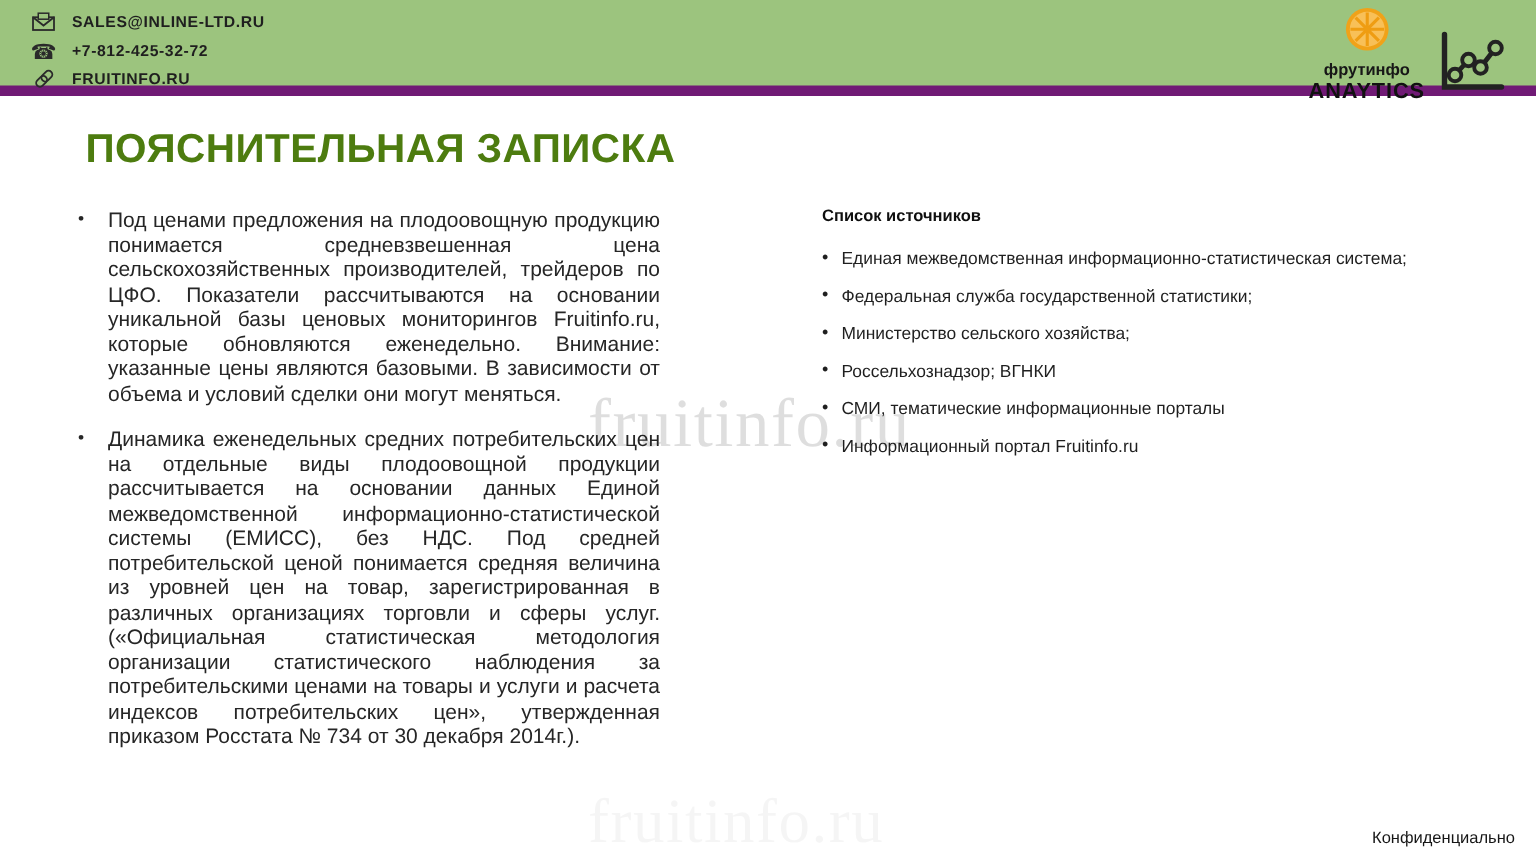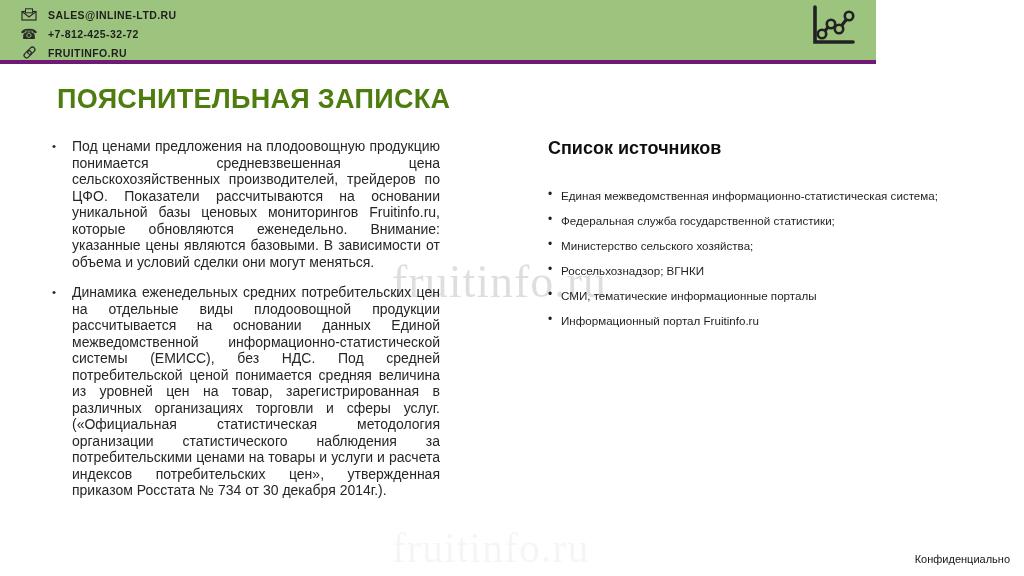--- a/index.html
+++ b/index.html
@@ -7,23 +7,23 @@
   body {
     font-family:"Liberation Sans", sans-serif;
     background:#ffffff;
     position:relative;
     overflow:hidden;
     color:#262626;
   }
 
   
   .header {
-    position:absolute; top:0; left:0; width:876px; height:64px;
+    position:absolute; top:0; left:0; width:1024px; height:64px;
     background:#9cc47e;
-    border-bottom:4px solid #701a75;
+    border-bottom:7px solid #701a75;
     z-index:3;
   }
   .contacts { position:absolute; top:5px; left:18px; }
   .contact-row { display:flex; align-items:center; height:19px; }
   .contact-icon {
     width:22px; text-align:center; font-size:14px; color:#2a2a2a;
     display:inline-flex; align-items:center; justify-content:center;
   }
   .contact-label {
     margin-left:8px; font-size:10.5px; font-weight:700; color:#1f1f1f;
@@ -52,21 +52,21 @@
     font-size:14px; line-height:16.5px; text-align:justify;
     color:#262626; margin-bottom:14px;
   }
   .note-item::before {
     content:"\2022"; position:absolute; left:4px; top:0;
     font-size:11.6px; color:#262626;
   }
 
   
   .sources { position:absolute; left:548px; top:138px; width:452px; z-index:2; }
-  .sources-heading { font-size:18px; font-weight:700; color:#0f0f0f; margin-bottom:30px; }
+  .sources-heading { font-size:11px; font-weight:700; color:#0f0f0f; margin-bottom:16px; }
   .source-item {
     position:relative; padding-left:13px;
     font-size:11.6px; line-height:13px; color:#1f1f1f; margin-bottom:12px;
   }
   .source-item::before {
     content:"\2022"; position:absolute; left:0; top:-1px;
     font-size:12px; color:#1f1f1f;
   }
 
   
@@ -113,20 +113,37 @@
             <rect x="1.5" y="8" width="13" height="8" rx="4"></rect>
             <rect x="9.5" y="8" width="13" height="8" rx="4"></rect>
           </g>
         </svg>
       </span>
       <span class="contact-label">FRUITINFO.RU</span>
     </div>
   </div>
 
   <div class="logo">
+    <div class="logo-left">
+      <span>
+        <svg width="31" height="31" viewBox="0 0 36 36">
+          <circle cx="18" cy="18" r="16.5" fill="#f0a219"></circle>
+          <circle cx="18" cy="18" r="13.5" fill="#f8c058"></circle>
+          <g stroke="#ef9d12" stroke-width="2.4">
+            <line x1="18" y1="5" x2="18" y2="31"></line>
+            <line x1="5" y1="18" x2="31" y2="18"></line>
+            <line x1="9" y1="9" x2="27" y2="27"></line>
+            <line x1="27" y1="9" x2="9" y2="27"></line>
+          </g>
+          <circle cx="18" cy="18" r="2.6" fill="#ef9d12"></circle>
+        </svg>
+      </span>
+      <span class="logo-brand">фрутинфо</span>
+      <span class="logo-product">ANAYTICS</span>
+    </div>
     <span>
       <svg width="48" height="44" viewBox="0 0 48 44">
         <path d="M7 3 V38 H45" fill="none" stroke="#222" stroke-width="3.6" stroke-linecap="round"></path>
         <path d="M14 30 L23 20 L31 25 L41 12" fill="none" stroke="#222" stroke-width="3.2"></path>
         <circle cx="14" cy="30" r="4.2" fill="#9cc47e" stroke="#222" stroke-width="2.6"></circle>
         <circle cx="23" cy="20" r="4.2" fill="#9cc47e" stroke="#222" stroke-width="2.6"></circle>
         <circle cx="31" cy="25" r="4.2" fill="#9cc47e" stroke="#222" stroke-width="2.6"></circle>
         <circle cx="41" cy="12" r="4.2" fill="#9cc47e" stroke="#222" stroke-width="2.6"></circle>
       </svg>
     </span>

